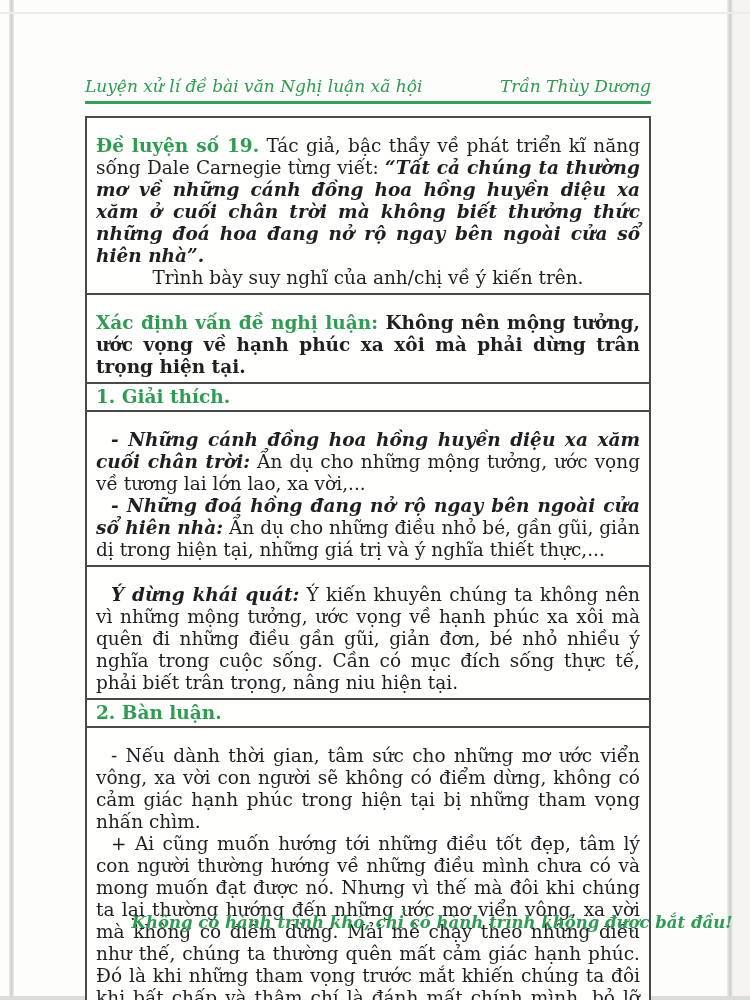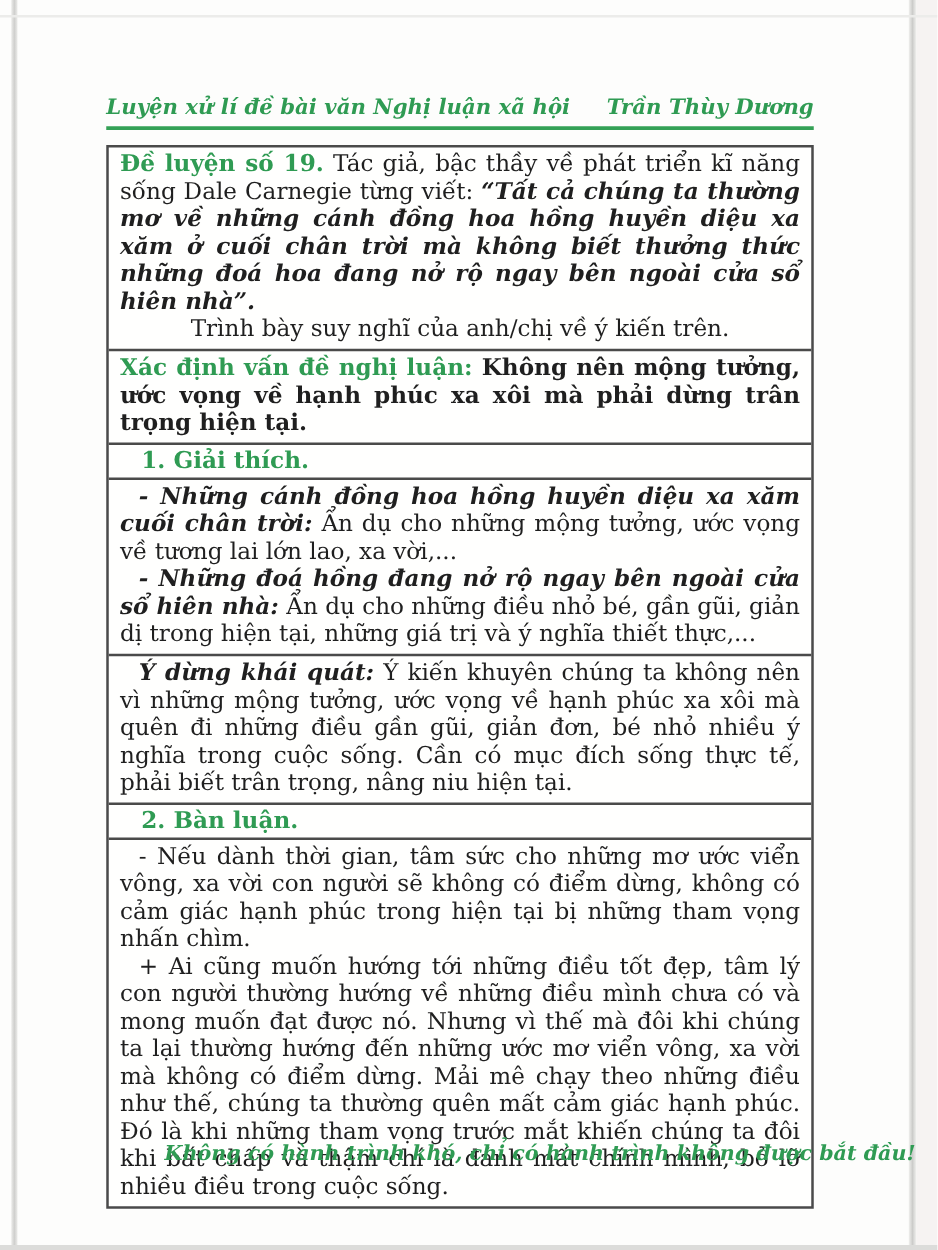--- a/index.html
+++ b/index.html
@@ -13,34 +13,34 @@
                 background:linear-gradient(to right,#ececea,#cfcfcd,#ececea); }
   .seam-right { position:absolute; left:727px; top:0; width:6px; height:1000px;
                 background:linear-gradient(to right,#f0f0ee,#ccccca,#f0f0ee); }
   .band-right { position:absolute; left:733px; top:0; width:17px; height:1000px; background:#f6f3f2; }
   .band-top   { position:absolute; left:0; top:12px; width:750px; height:2px; background:#ececea; }
   .band-bottom{ position:absolute; left:0; bottom:0; width:750px; height:4px; background:#dcdcda; }
 
   .content { position:absolute; left:85px; top:76px; width:566px; }
 
   .header-row { display:flex; justify-content:space-between; align-items:baseline; }
-  .book-title, .author { color:#2f9b53; font-weight:bold; font-style:italic; font-size:17px; white-space:nowrap; }
+  .book-title, .author { color:#2f9b53; font-weight:normal; font-style:italic; font-size:17px; white-space:nowrap; }
   .rule { height:3px; background:#34a156; margin-top:5px; }
 
   .sheet { margin-top:12px; border:2px solid #4a4a4a; background:#fffffe; }
-  .row { border-bottom:2px solid #4a4a4a; padding:3px 9px 4px 9px;
+  .row { border-bottom:2px solid #4a4a4a; padding:17px 9px 4px 9px;
          font-size:18.5px; line-height:22px; text-align:justify; }
   .row:last-child { border-bottom:none; }
   .row p { margin:0; }
   .green { color:#2f9b53; font-weight:bold; }
   .bold  { font-weight:bold; }
   .bi    { font-weight:bold; font-style:italic; }
   .para  { text-indent:15px; }
   .center{ text-align:center; text-indent:0; }
-  .heading-row { padding:2px 26px; text-align:left; }
+  .heading-row { padding:2px 9px; text-align:left; }
 
   .footer-row { position:absolute; left:85px; top:913px; width:660px;
                 display:flex; align-items:baseline;margin-left:45px; }
   .motto  { flex:1; text-align:center; color:#2f9b53; font-weight:bold; font-style:italic; font-size:16.5px; }
   .pageno { width:56px; text-align:right; color:#2f9b53; font-weight:bold; font-size:12px; }
 </style>
 </head>
 <body>
 
 <div class="seam-left"></div>

